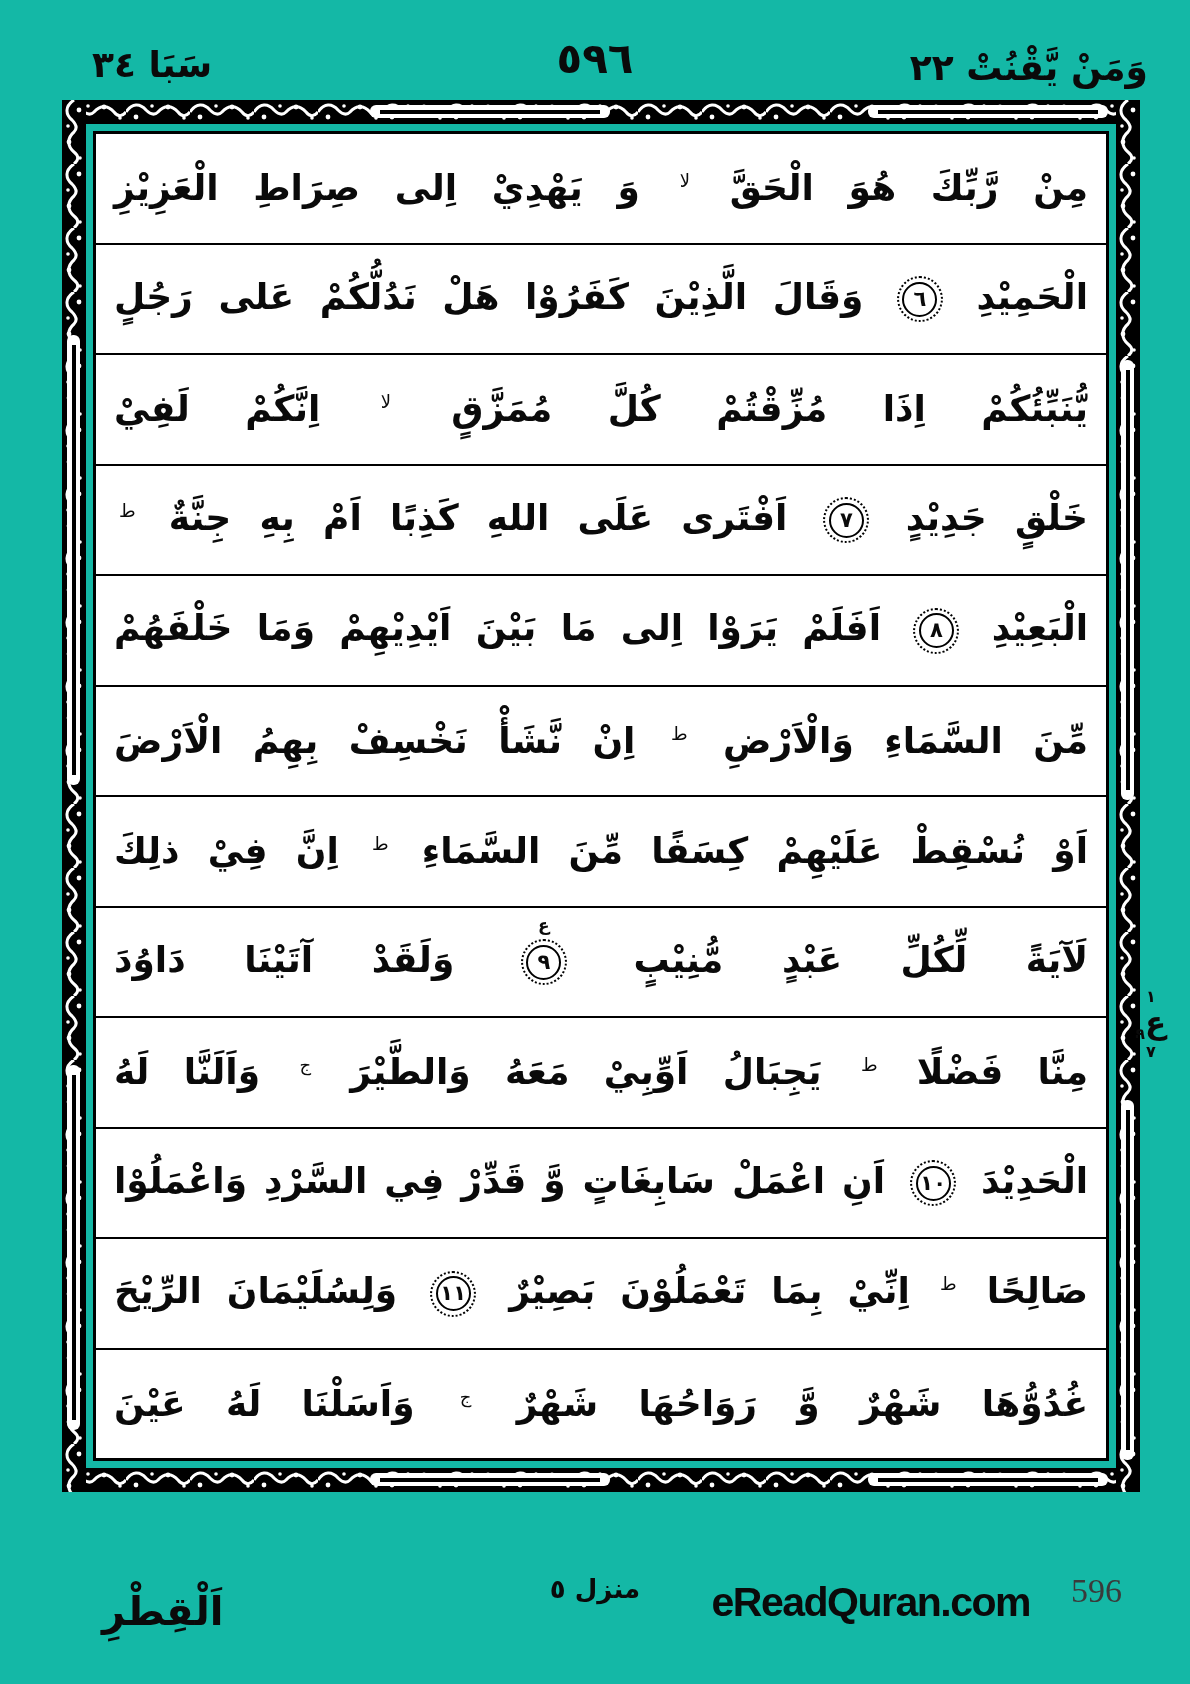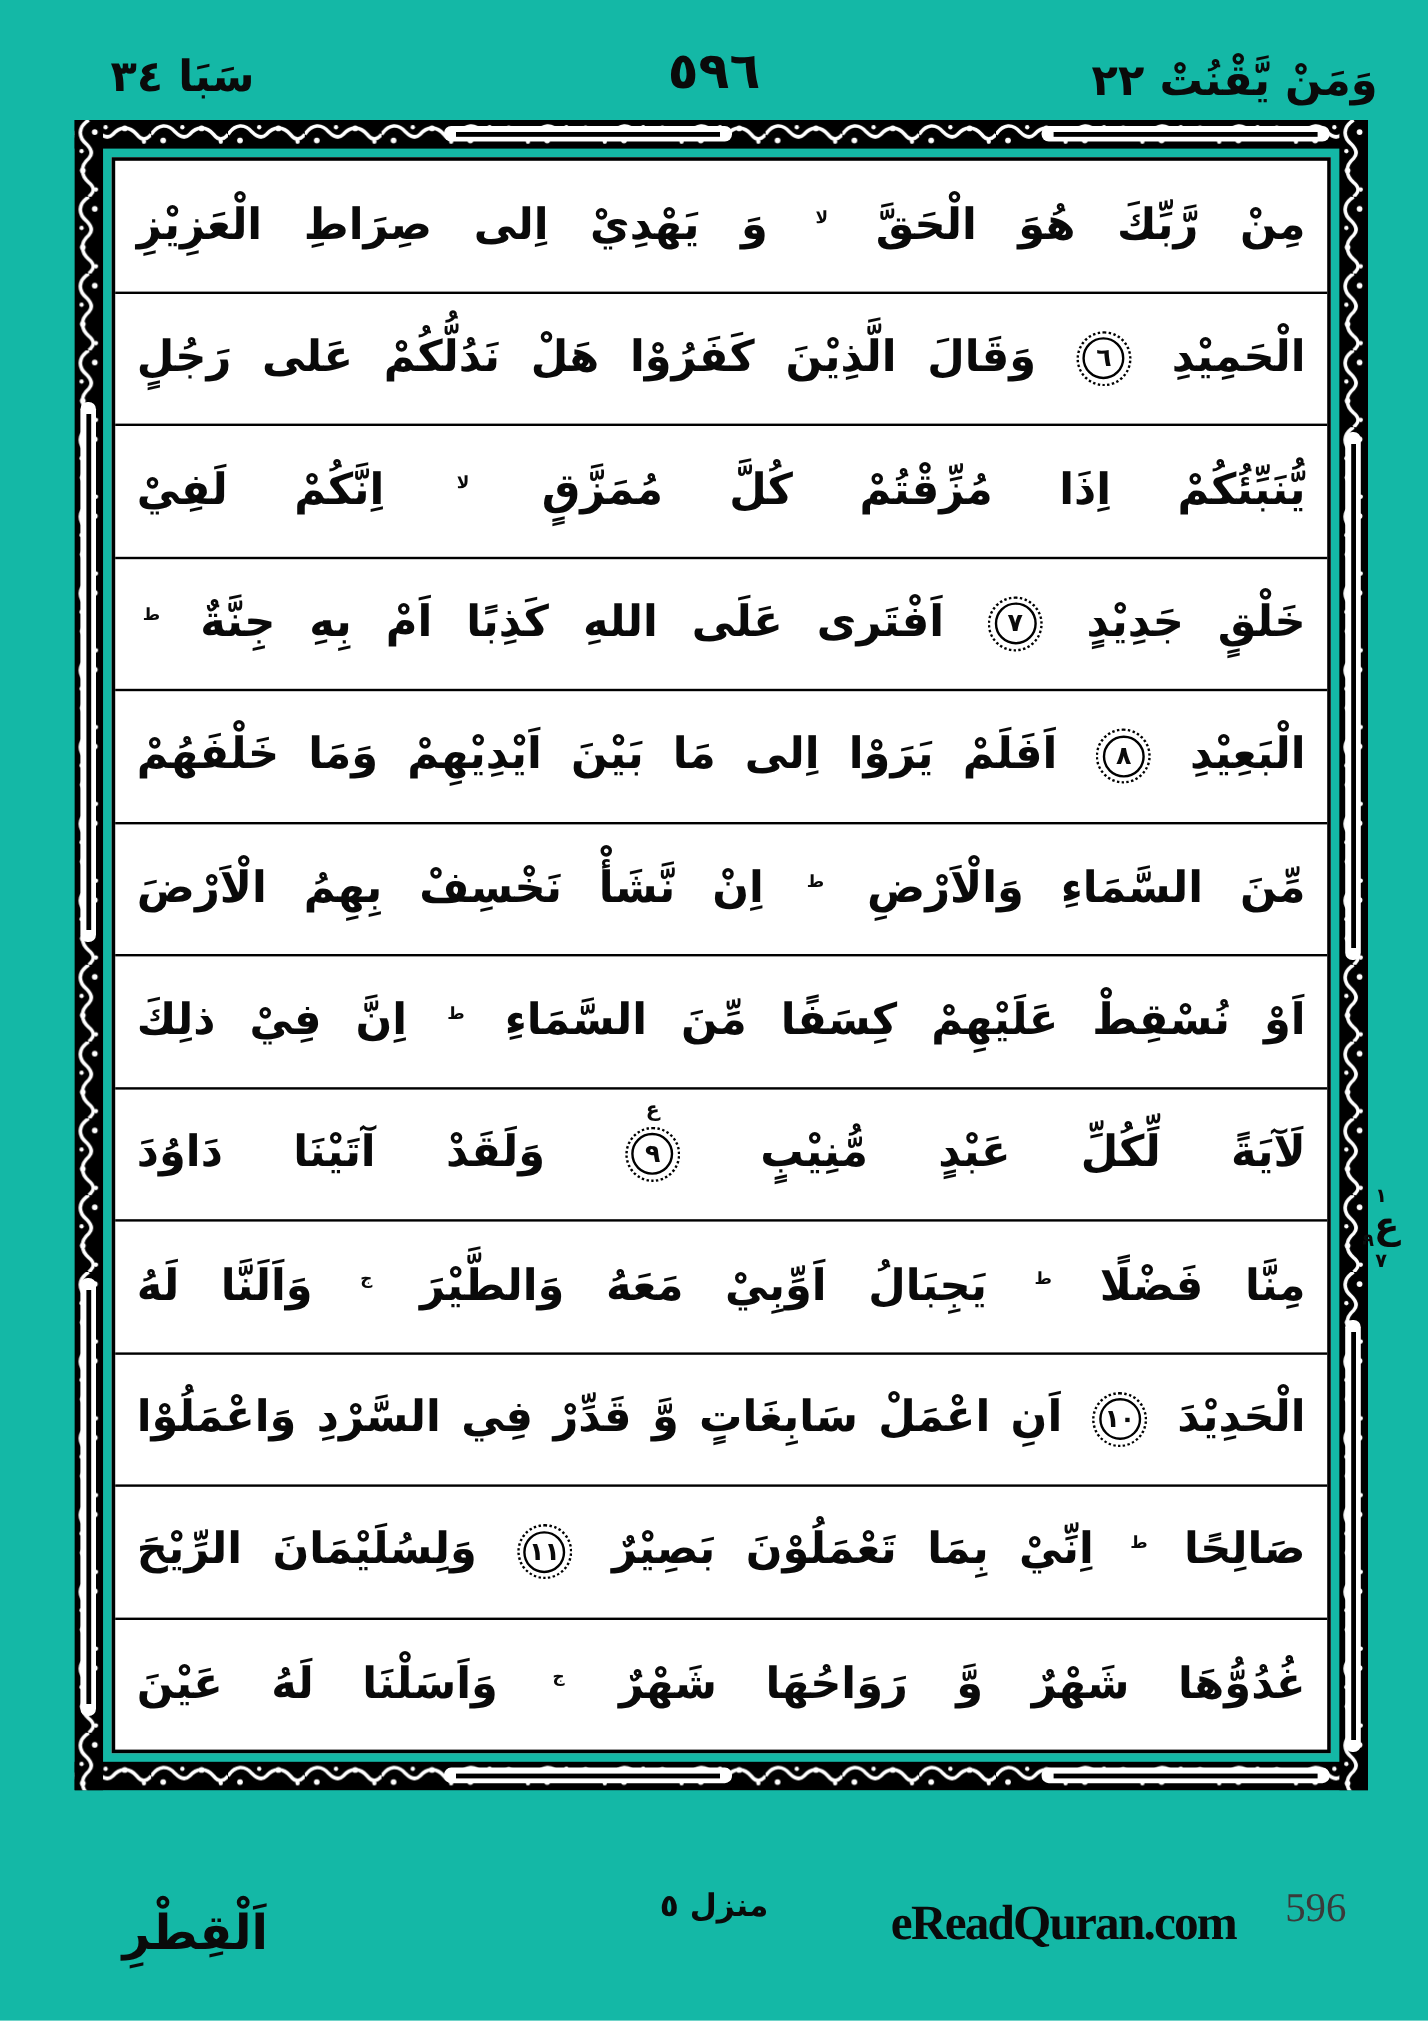--- a/index.html
+++ b/index.html
@@ -30,36 +30,36 @@
 
   .ayah-wrap{display:inline-block;position:relative;vertical-align:middle;margin:0 8px;}
   .ruku-top{position:absolute;top:-22px;left:50%;transform:translateX(-50%);
             font-size:17px;font-weight:bold;}
   .ayah-circle{display:inline-flex;align-items:center;justify-content:center;
                width:42px;height:42px;border:2.5px dotted #000;border-radius:50%;
                position:relative;font-size:21px;font-weight:bold;background:#fff;}
   .ayah-circle::before{content:"";position:absolute;inset:3.5px;border:2px solid #000;border-radius:50%;}
   .ayah-digit{position:relative;z-index:1;}
 
-  .waqf{font-size:14px;font-weight:bold;vertical-align:super;margin:4px 5px;}
+  .waqf{font-size:18px;font-weight:normal;vertical-align:super;margin:4px 5px;}
 
   
   .margin-ruku{position:absolute;right:16px;top:988px;width:46px;text-align:center;
                font-weight:bold;direction:rtl;}
   .mr-top{font-size:16px;line-height:1.1;}
   .mr-mid{font-size:31px;line-height:1.05;text-decoration:underline;}
   .mr-count{font-size:15px;vertical-align:-6px;}
   .mr-bot{font-size:16px;line-height:1.3;}
 
   
   .foot{position:absolute;white-space:nowrap;}
   .foot-catch{left:102px;bottom:50px;font-size:40px;font-weight:bold;}
   .foot-manzil{left:0;right:0;text-align:center;bottom:80px;font-size:26px;font-weight:bold;}
   .foot-site{right:160px;bottom:58px;font-size:41px;font-weight:bold;
-             font-family:Liberation Serif, serif;letter-spacing:-1.5px;}
+             font-family:Liberation Sans, sans-serif;letter-spacing:-1.5px;}
   .foot-page{right:68px;bottom:74px;font-size:34px;font-family:"Liberation Serif",serif;color:#3a3a3a;}
 </style>
 </head>
 <body>
 
 <div class="page">
 
   <div class="hdr hdr-left" dir="rtl">سَبَا ٣٤</div>
   <div class="hdr hdr-center" dir="rtl">٥٩٦</div>
   <div class="hdr hdr-right" dir="rtl">وَمَنْ يَّقْنُتْ ٢٢</div>

